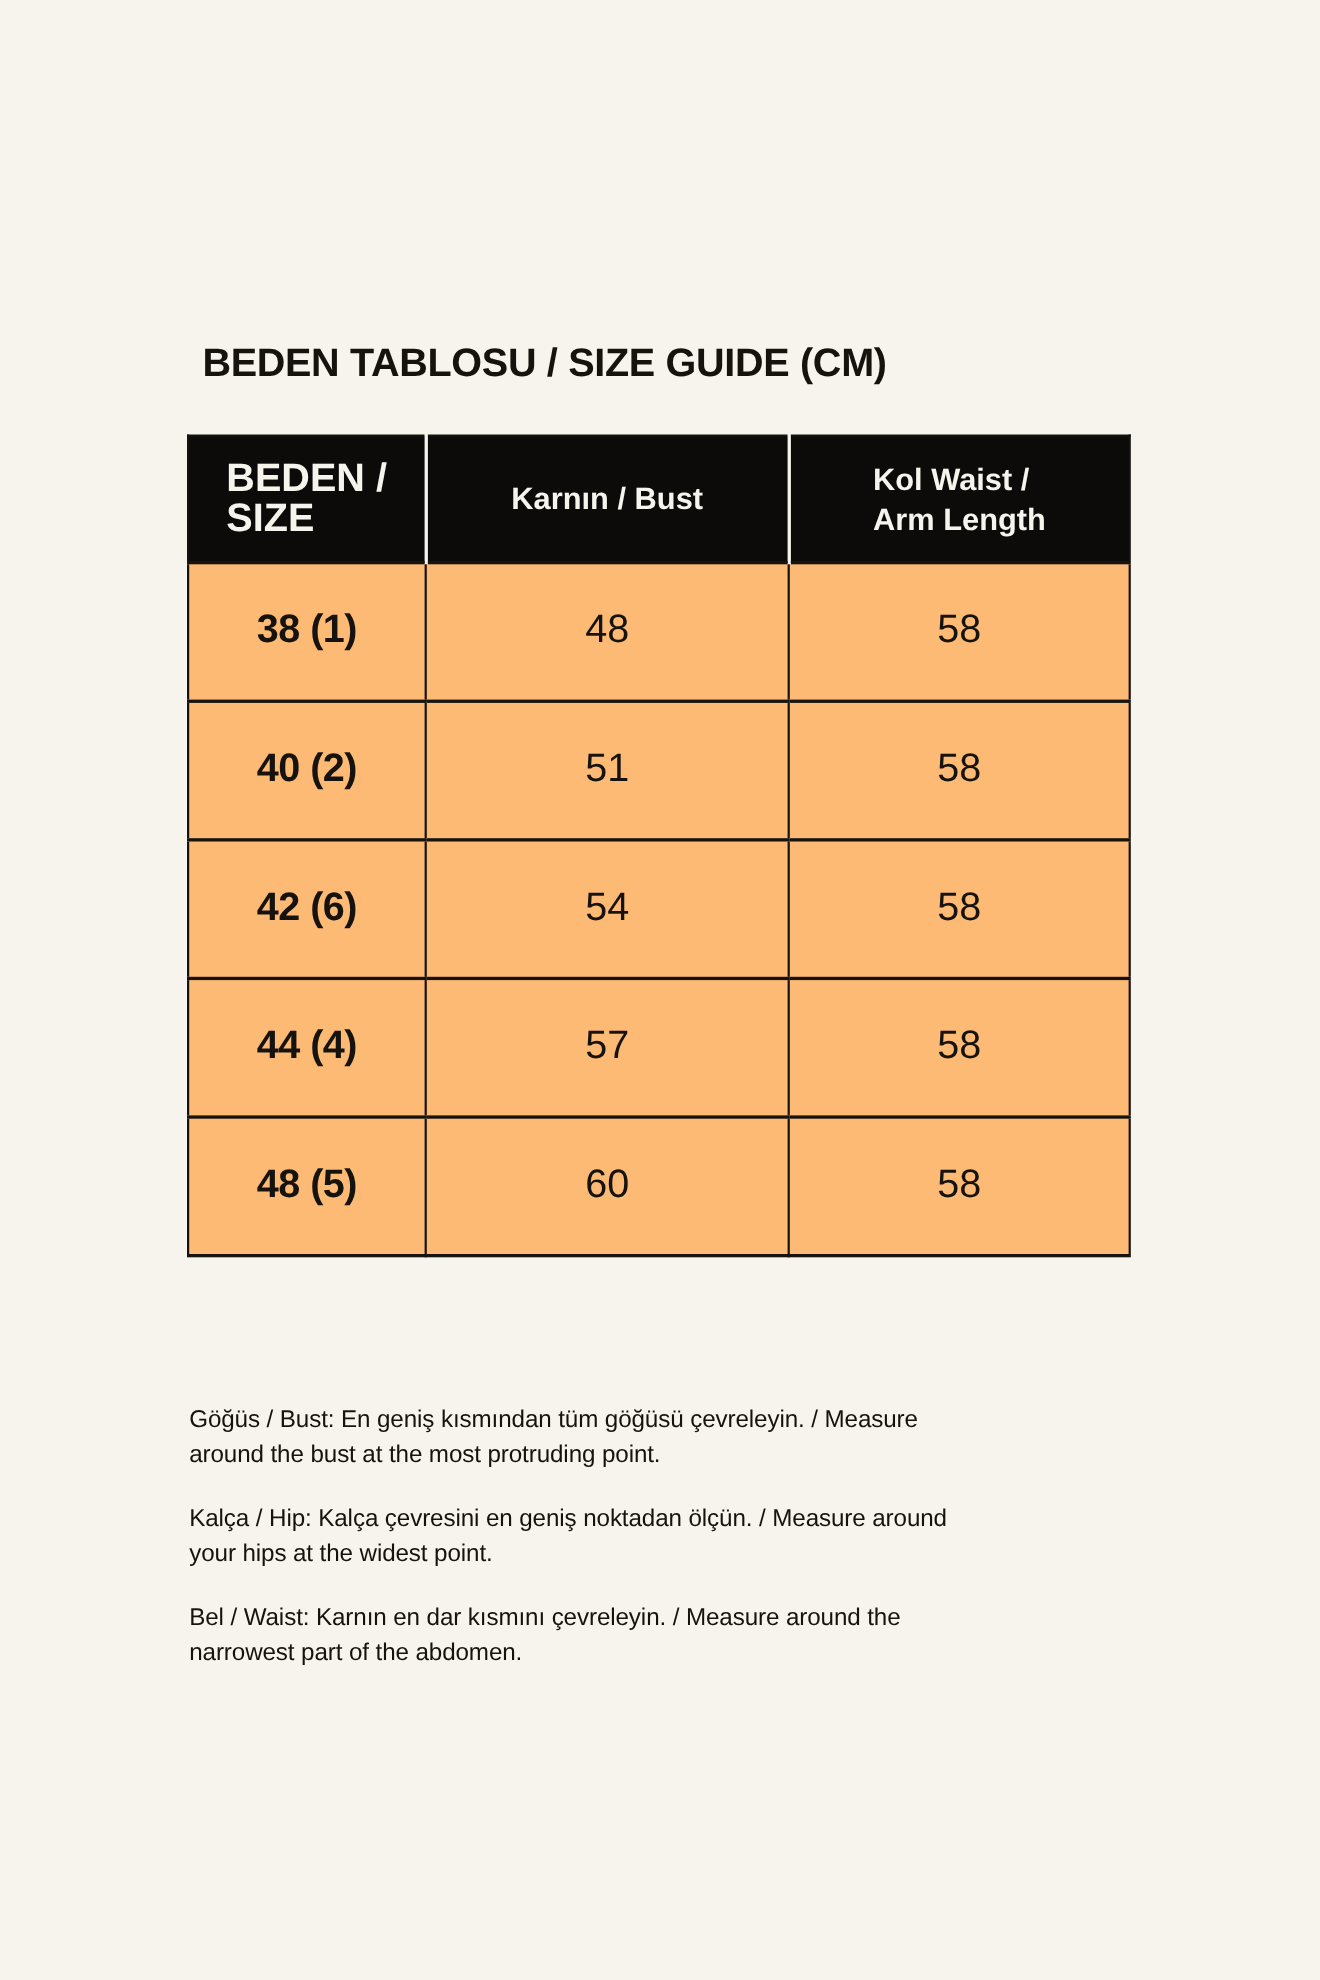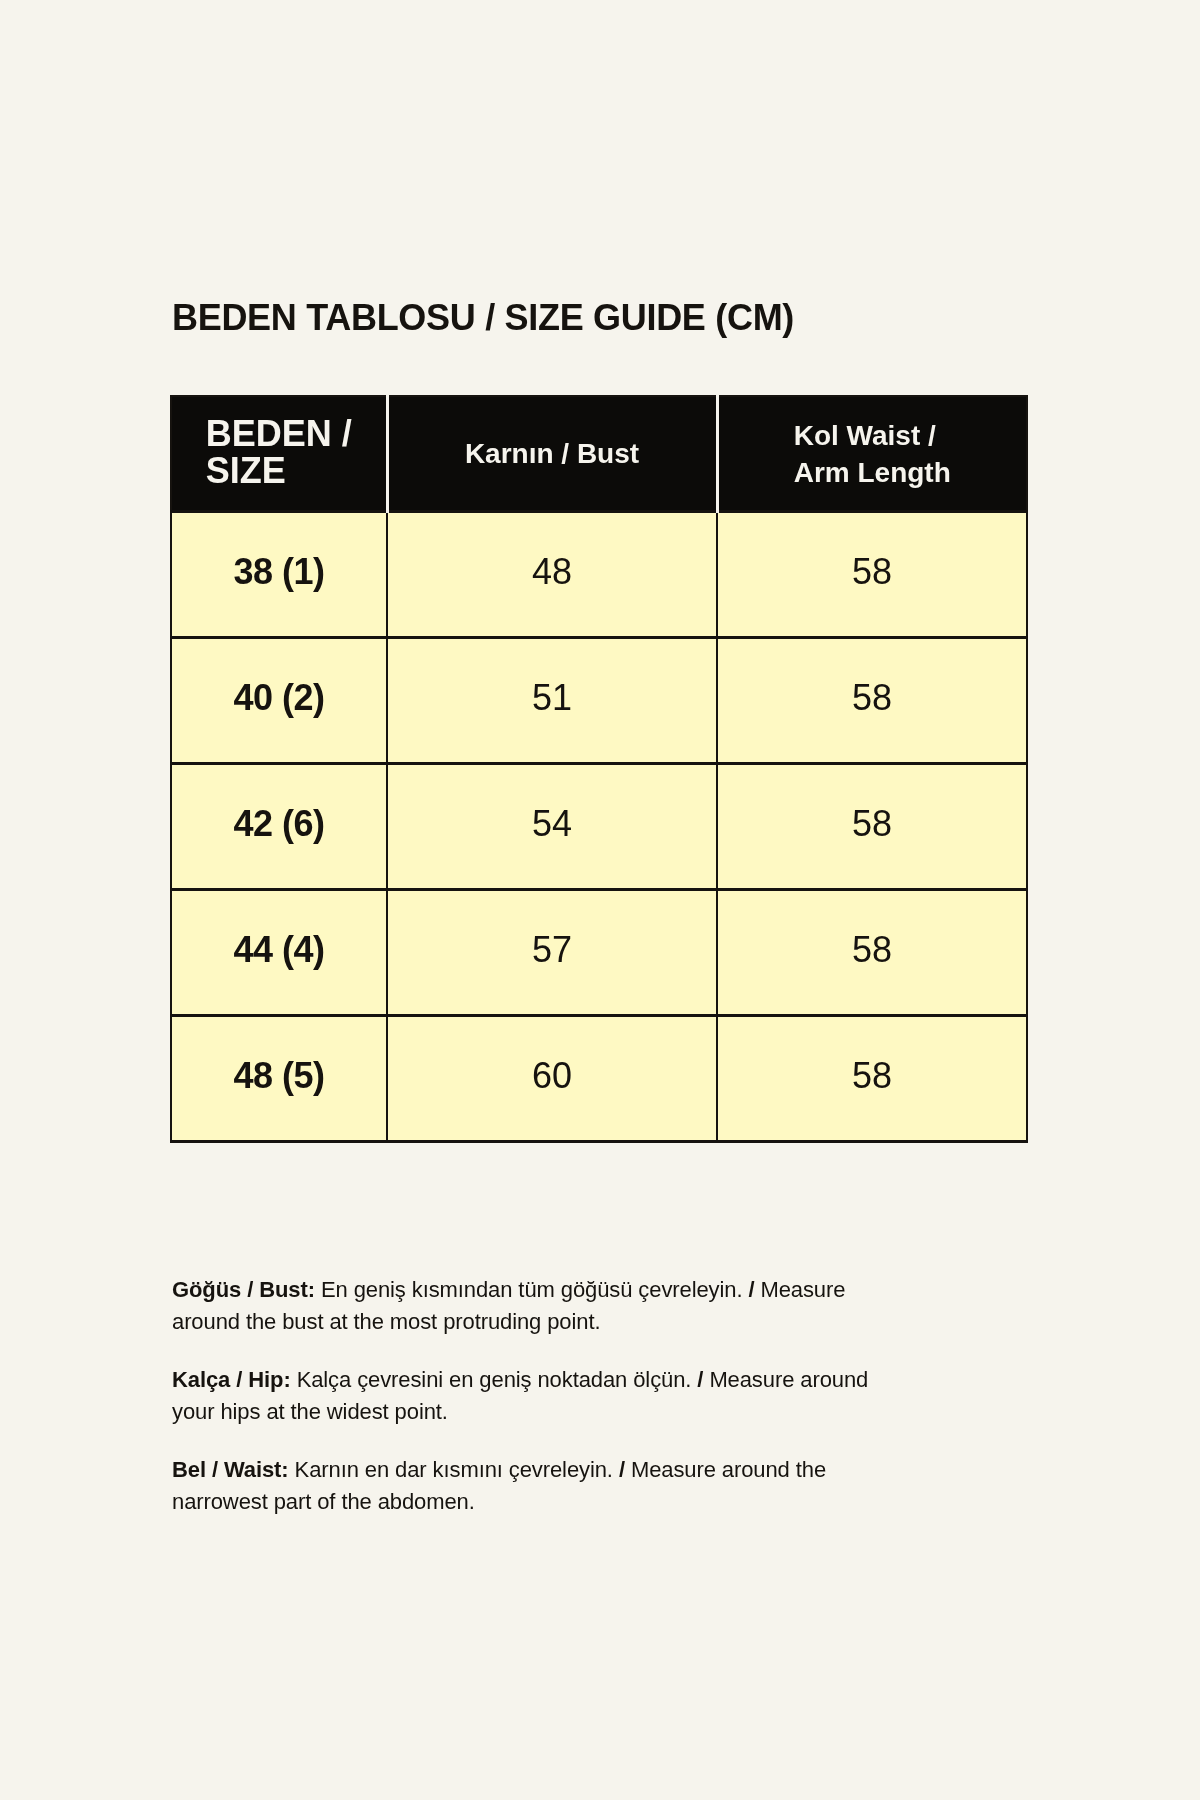--- a/index.html
+++ b/index.html
@@ -9,21 +9,21 @@
     height: 1800px;
     background: #f6f4ed;
     color: #16130f;
     font-family: "Liberation Sans", sans-serif;
     overflow: hidden;
   }
   .title {
     position: absolute;
     left: 172px;
     top: 299px;
-    margin: 0;
+    margin: 12px;
     font-size: 36px;
     line-height: 38px;
     font-weight: 700;
     letter-spacing: -0.3px;
     white-space: nowrap;
   }
   table.size-table {
     position: absolute;
     left: 170px;
     top: 395px;
@@ -49,35 +49,35 @@
   }
   .size-table td {
     border: 2px solid #16130f;
     border-top-width: 3px;
     height: 117px;
     padding: 0 0 6px 0;
     text-align: center;
     vertical-align: middle;
     font-size: 36px;
     line-height: 1;
-    background: #fef9c3;
+    background: #fdba74;
   }
   .size-table { border: 2px solid #16130f; border-bottom-width: 3px; }
   .size-table td.size-cell { font-weight: 700; letter-spacing: -0.5px; }
   .notes {
     position: absolute;
     left: 172px;
     top: 1274px;
     width: 730px;
     font-size: 22px;
     line-height: 32px;
     letter-spacing: -0.1px;
   }
   .note { margin: 0 0 26px 0; }
-  .note strong { font-weight: 700; }
+  .note strong { font-weight: 400; }
 </style>
 </head>
 <body>
 
 <div class="page">
 
   <h1 class="title">BEDEN TABLOSU / SIZE GUIDE (CM)</h1>
 
   <table class="size-table">
     <colgroup>

